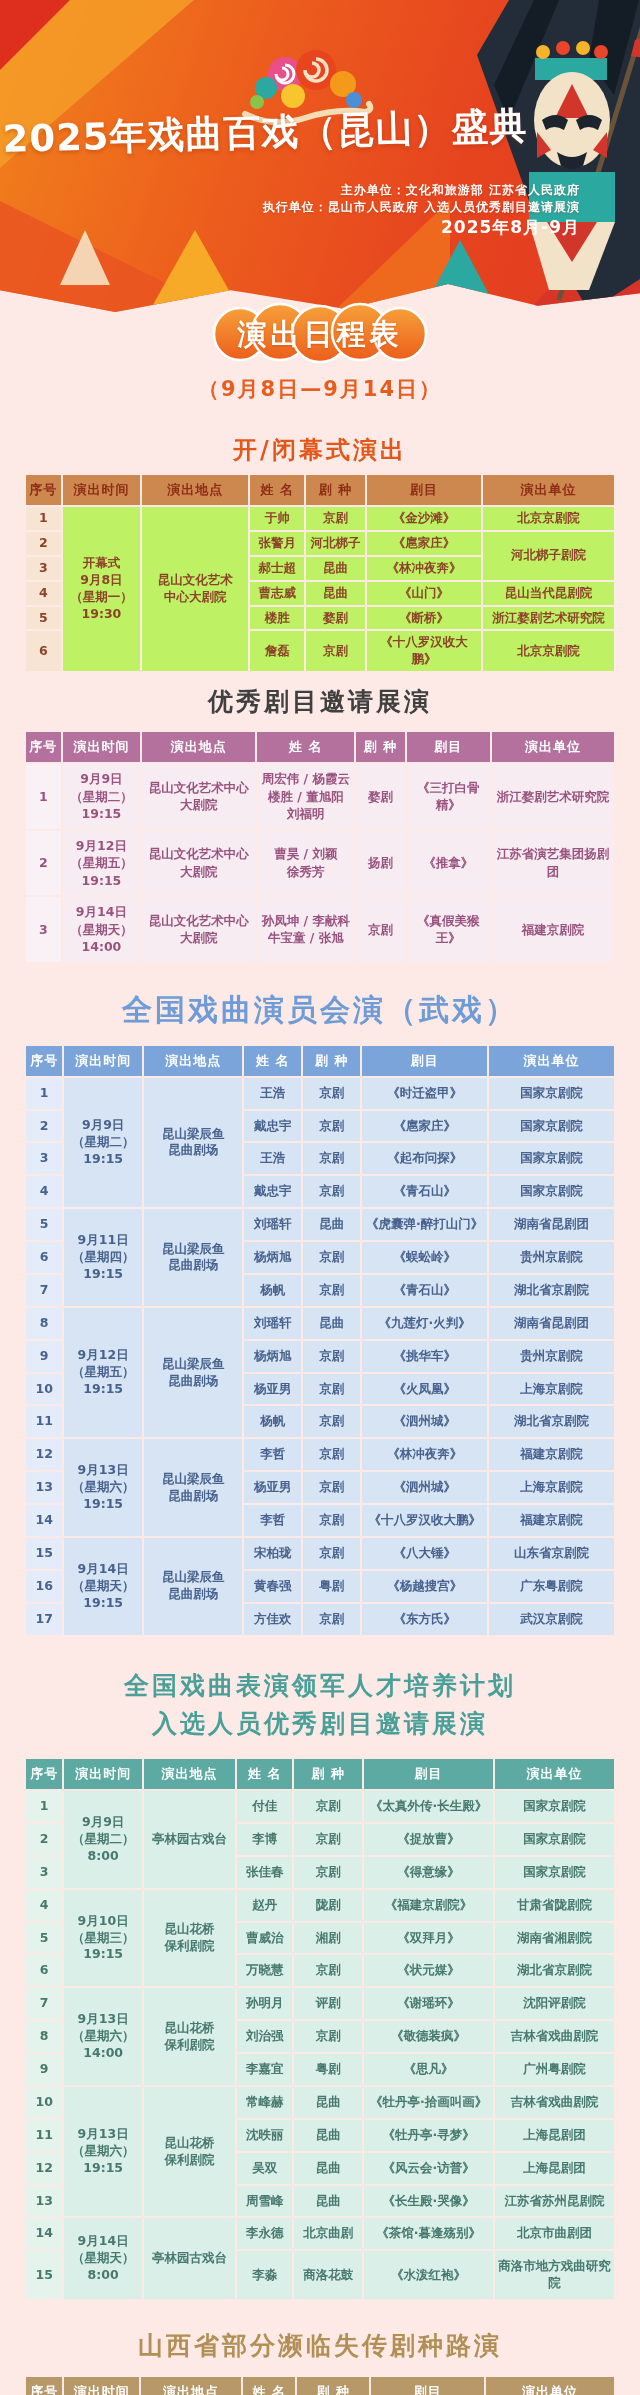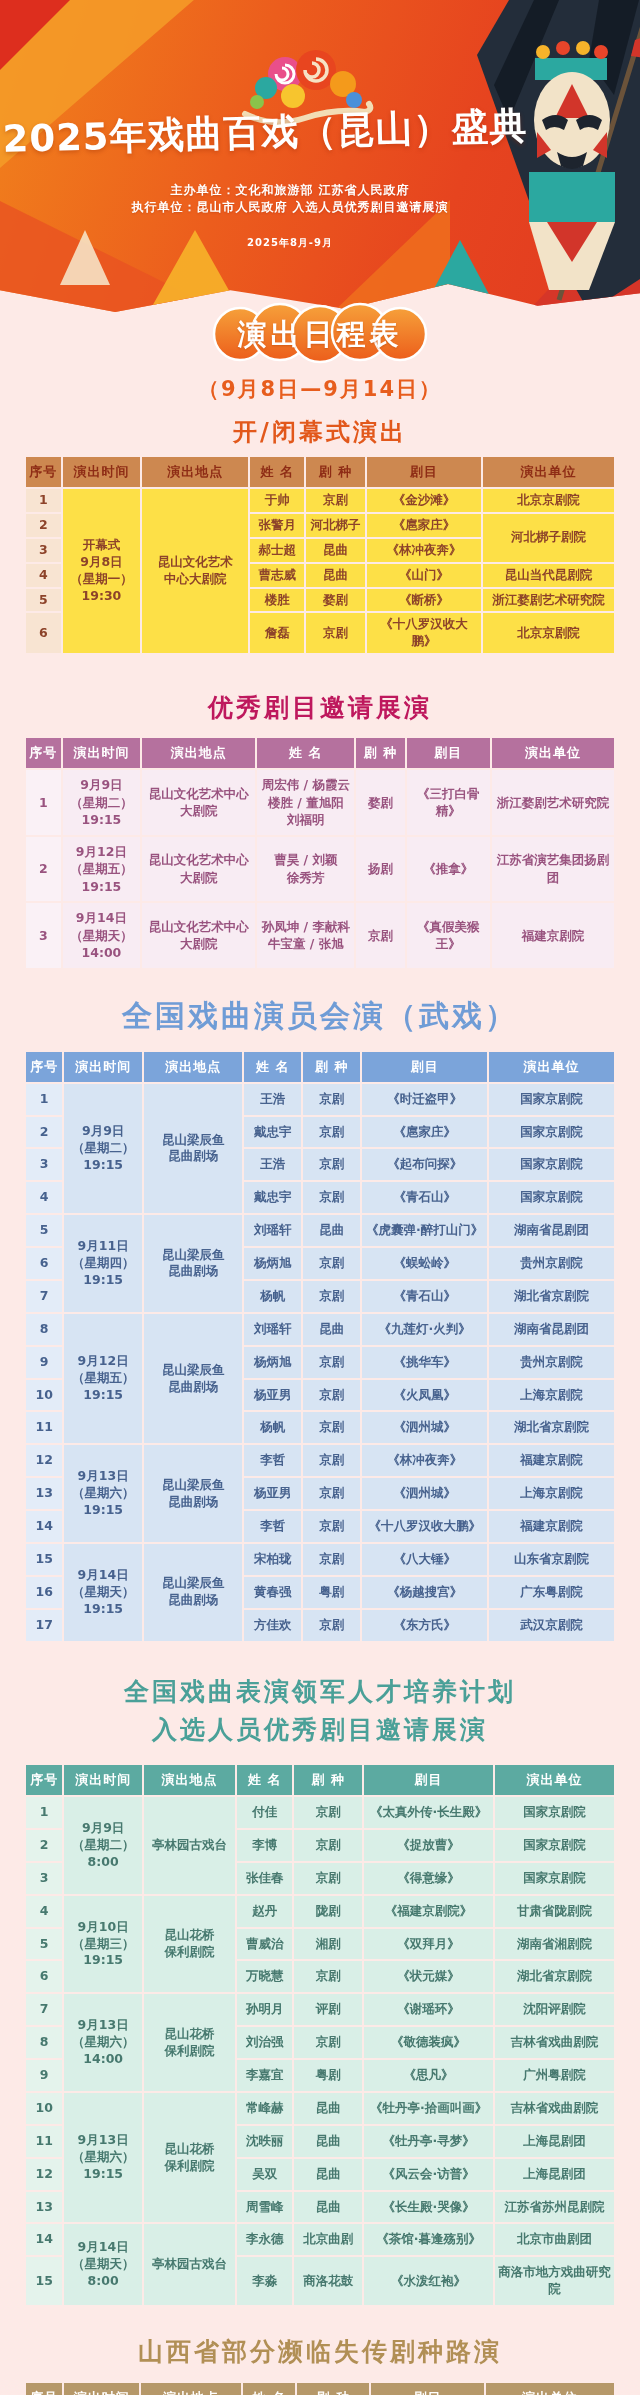--- a/index.html
+++ b/index.html
@@ -27,53 +27,53 @@
   .sh8 { left:60px; top:230px; width:50px; height:55px; background:#f6e2c4; clip-path:polygon(50% 0,100% 100%,0 100%); opacity:.9;}
   .logo { position:absolute; left:50%; top:44px; transform:translateX(-58%); }
   .mask-svg { position:absolute; right:-14px; top:0; }
   .banner-title {
     position:absolute; left:0; right:110px; top:108px;
     text-align:center; color:#fff; font-weight:900; font-size:37px;
     letter-spacing:1px; transform:rotate(-1.5deg);
     text-shadow:0 2px 4px rgba(150,40,0,.35);
     white-space:nowrap;
   }
-  .org-block { position:absolute; left:0; right:60px; top:182px; text-align:center; }
+  .org-block { position:absolute; left:0; right:60px; top:182px; text-align:right; }
   .org-line { color:#fff; font-size:12px; font-weight:700; line-height:17px; letter-spacing:1px; text-shadow:0 1px 2px rgba(150,40,0,.3);}
-  .banner-date { color:#fff; font-size:10px; font-weight:700; margin-top:20px; letter-spacing:1px;}
+  .banner-date { color:#fff; font-size:17px; font-weight:700; margin-top:0; letter-spacing:1px;}
   
   .badge-wrap { position:relative; width:220px; margin:-10px auto 0; height:64px; }
   .badge-svg { display:block; }
   .badge-text {
     position:absolute; inset:0; display:flex; align-items:center; justify-content:center;
     color:#fff; font-size:29px; font-weight:900; letter-spacing:4px;
     text-shadow:0 1px 2px rgba(170,60,0,.4); padding-top:2px;
   }
   .date-range { text-align:center; color:#e75d1d; font-size:21px; font-weight:700; letter-spacing:2px; margin-top:9px; }
   
   .sec-title { text-align:center; font-weight:900; letter-spacing:3px; white-space:pre-line; }
-  .st-orange { color:#e2581b; font-size:24px; margin-top:13px; }
-  .st-plum   { color:#be185d; font-size:25px; margin-top:36px; }
+  .st-orange { color:#e2581b; font-size:24px; margin-top:31px; }
+  .st-plum   { color:#404040; font-size:25px; margin-top:12px; }
   .st-blue   { color:#6f9cd6; font-size:30px; margin-top:26px; }
   .st-teal   { color:#4aa098; font-size:25px; margin-top:30px; line-height:1.55; }
   .st-tan    { color:#b18f55; font-size:25px; margin-top:28px; }
   
   .tbl-host { width:592px; margin:0 auto; }
   .t1 { margin-top:7px; } .t2 { margin-top:12px; } .t3 { margin-top:13px; }
   .t4 { margin-top:13px; } .t5 { margin-top:13px; }
   table.sched { width:100%; border-collapse:collapse; table-layout:fixed; }
   table.sched th, table.sched td {
     border:2px solid #fdeae7; text-align:center; vertical-align:middle;
     white-space:pre-line; word-break:break-all;
   }
   table.sched th { font-size:13px; font-weight:700; padding:6px 1px; letter-spacing:1px; }
   table.sched td { font-weight:700; }
   
   .theme-orange th { background:#cd8850; color:#8e2c15; }
-  .theme-orange td { background:#fde047; color:#8d432a; font-size:12.5px; padding:3px 1px; line-height:1.35; }
+  .theme-orange td { background:#bef264; color:#8d432a; font-size:12.5px; padding:3px 1px; line-height:1.35; }
   .theme-orange td:first-child { background:#f8e4d2; }
   
   .theme-plum th { background:#b5719e; color:#fff; }
   .theme-plum td { background:#f8ecf3; color:#99537f; font-size:12.5px; padding:6px 1px; line-height:1.4; }
   .theme-plum td:first-child { background:#faf1f6; }
   
   .theme-blue th { background:#7ba4da; color:#fff; }
   .theme-blue td { background:#d7e4f3; color:#47628e; font-size:12.5px; padding:7px 1px; line-height:1.35; }
   .theme-blue td:first-child { background:#e3ecf8; }
   

